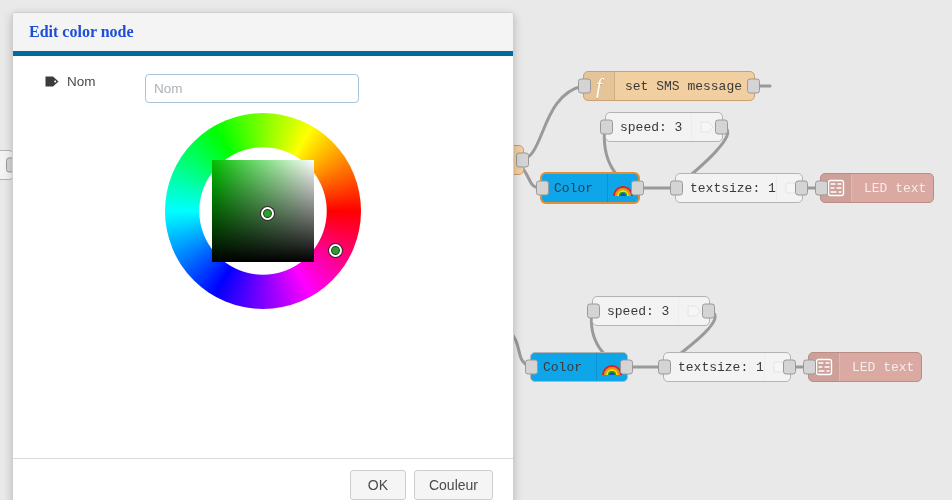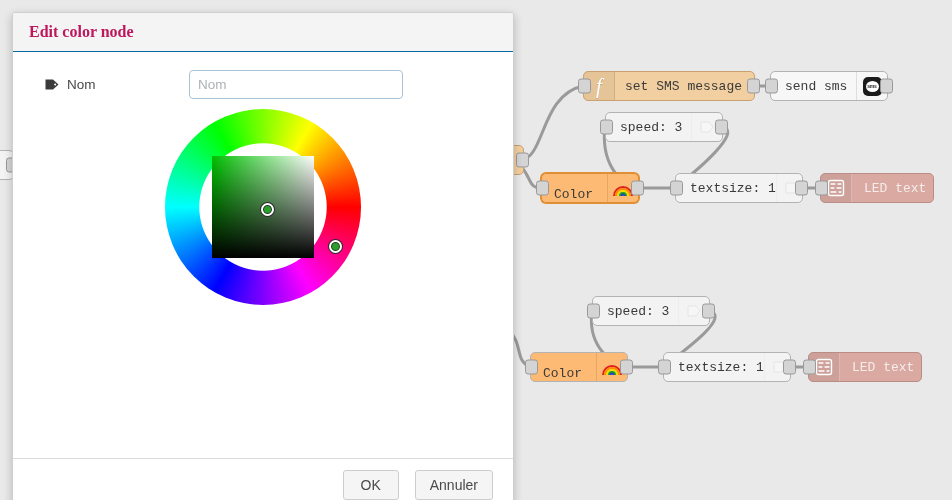--- a/index.html
+++ b/index.html
@@ -53,21 +53,21 @@
     display: flex; align-items: center; justify-content: center;
     border-radius: 0 4px 4px 0;
     flex: 0 0 30px;
   }
 
   .node-func { background: #f2cfa0; border-color: #c9a070; }
   .node-func .icontray-l { background: rgba(0,0,0,0.05); }
   .node-sms  { background: #f7f7f7; border-color: #b3b3b3; }
   .node-led  { background: #d9a9a2; border-color: #b98d86; color: #f6eceb; }
   .node-led  .icontray-l { background: rgba(0,0,0,0.05); border-right-color: rgba(255,255,255,0.25); }
-  .node-color{ background: #fdba74; align-items: flex-end; }
+  .node-color{ background: #0ea5e9; }
 
   
   .port {
     position: absolute;
     width: 11px; height: 13px;
     background: #d4d4d4;
     border: 1px solid #999;
     border-radius: 3px;
     top: 50%;
     transform: translateY(-50%);
@@ -118,40 +118,39 @@
     border-radius: 3px 3px 0 0;
     box-shadow: 0 3px 10px rgba(0,0,0,.22);
     box-sizing: border-box;
     display: flex; flex-direction: column;
     overflow: hidden;
   }
   #dlg-title {
     height: 38px;
     flex: 0 0 38px;
     background: #f4f4f4;
-    border-bottom: 1px solid #0369a1;
+    border-bottom: 5px solid #0369a1;
     display: flex; align-items: center;
     padding: 0 16px;
     font-family: "Liberation Serif", serif;
     font-weight: bold;
     font-size: 16px;
-    color: #be185d;
+    color: #1d4ed8;
   }
   #dlg-body {
     flex: 1 1 auto;
     padding: 18px 22px 0 22px;
     position: relative;
     overflow: hidden;
   }
 
   .form-row {
     display: flex;
-    align-items: center;
+    align-items: flex-start;
     margin-bottom: 10px;
-    gap: 44px;
   }
   .form-label {
     width: 110px;
     flex: 0 0 110px;
     display: flex;
     align-items: center;
     gap: 8px;
     font-size: 13.5px;
     color: #4a4a4a;
     padding-left: 10px;
@@ -250,21 +249,20 @@
     min-width: 56px;
     height: 30px;
     padding: 0 14px;
     background: #f5f5f5;
     border: 1px solid #cdcdcd;
     border-radius: 3px;
     font-size: 14px;
     color: #4a4a4a;
     cursor: pointer;
     font-family: "Liberation Sans", sans-serif;
-    margin-left: 8px;
   }
 </style>
 </head>
 <body>
 
 <div id="root">
 
   <div id="flow-canvas" style="background: rgb(233, 233, 233);">
 
     <svg id="wires">
@@ -305,30 +303,20 @@
 
     <div class="node node-func" style="left:583px; top:71px; width:172px;">
       <span class="port in"></span>
       <span class="icontray-l">
         <span class="glyph-f">f</span>
       </span>
       <span class="lbl" style="padding-left:10px;">set SMS message</span>
       <span class="port out"></span>
     </div>
 
-    <div class="node node-sms" style="left:770px; top:71px; width:118px; justify-content:space-between;">
-      <span class="port in"></span>
-      <span class="lbl" style="padding-left:14px;">send sms</span>
-      <span class="icontray-r">
-        <span class="glyph-sms">
-            <span class="bub">sms</span>
-          </span>
-      </span>
-      <span class="port out"></span>
-    </div>
 
     <div class="node" style="left:605px; top:112px; width:118px; justify-content:space-between;">
       <span class="port in"></span>
       <span class="lbl" style="padding-left:14px;">speed: 3</span>
       <span class="icontray-r glyph-faded">
         <svg width="16" height="16" viewBox="0 0 16 16" aria-hidden="true">
           <path d="M2 3 h8 l4 5 -4 5 H2 z" fill="#fff" stroke="#bbb" stroke-width="1"></path>
         </svg>
       </span>
       <span class="port out"></span>
@@ -446,16 +434,16 @@
         <div id="sv-square"></div>
         <div class="marker" id="sv-marker" style="background: rgb(42, 160, 42);"></div>
         <div class="marker" id="hue-marker" style="background: rgb(42, 160, 42);"></div>
       </div>
 
 
     </div>
 
     <div id="dlg-footer">
       <button class="btn">OK</button>
-      <button class="btn">Annuler</button>
+      <button class="btn">Couleur</button>
     </div>
   </div>
 </div>
 
 </body></html>

